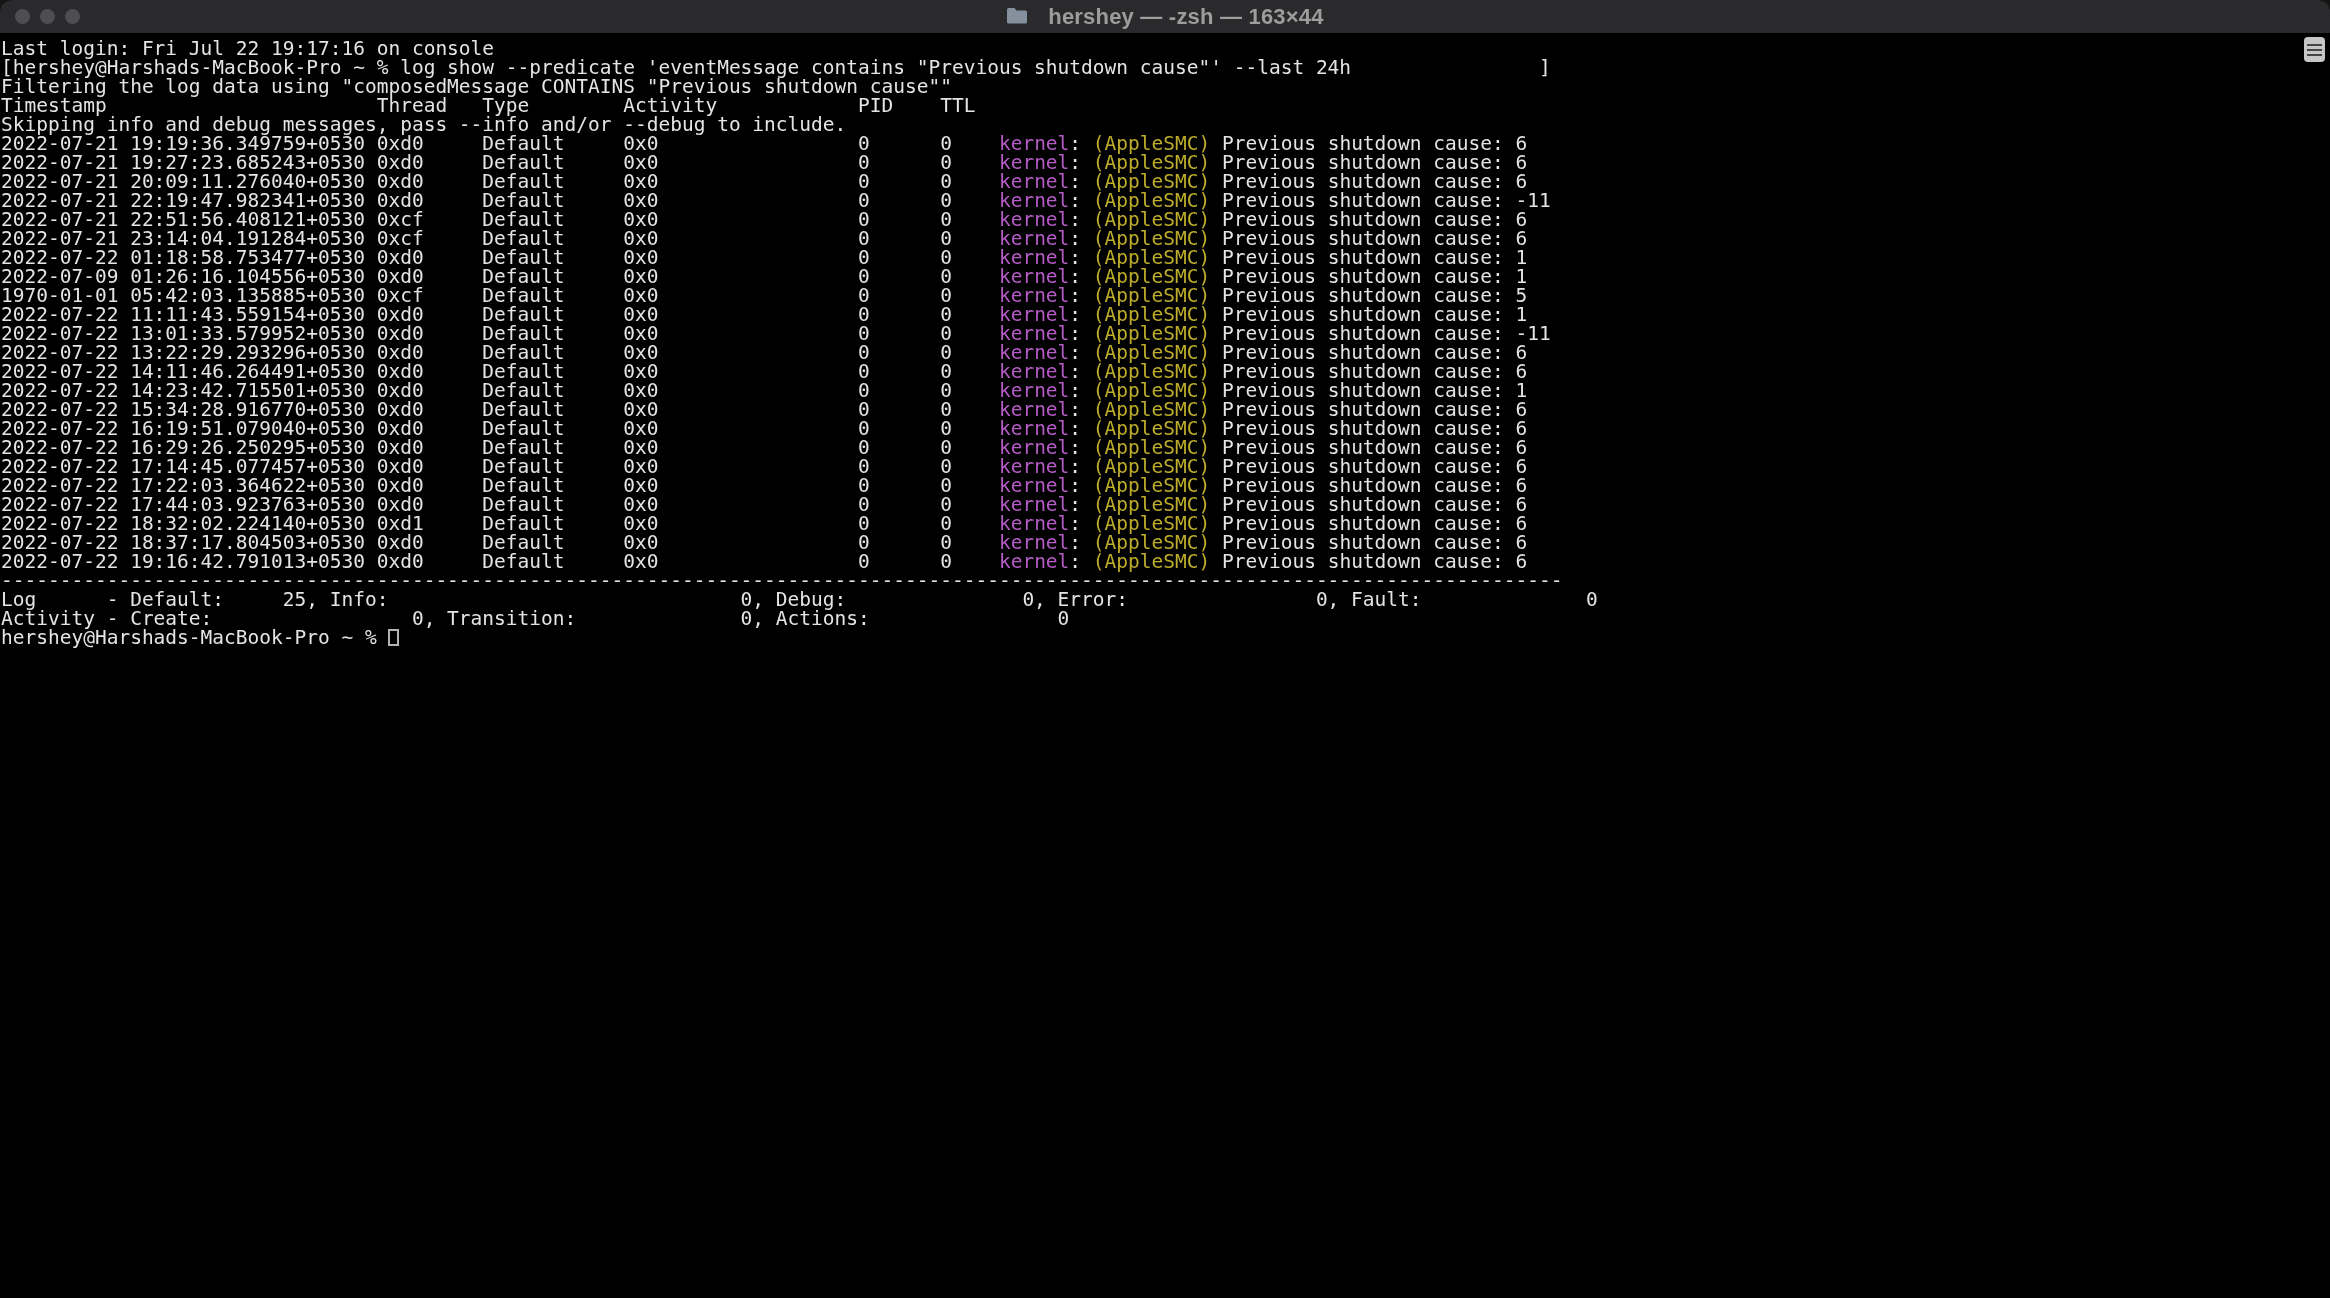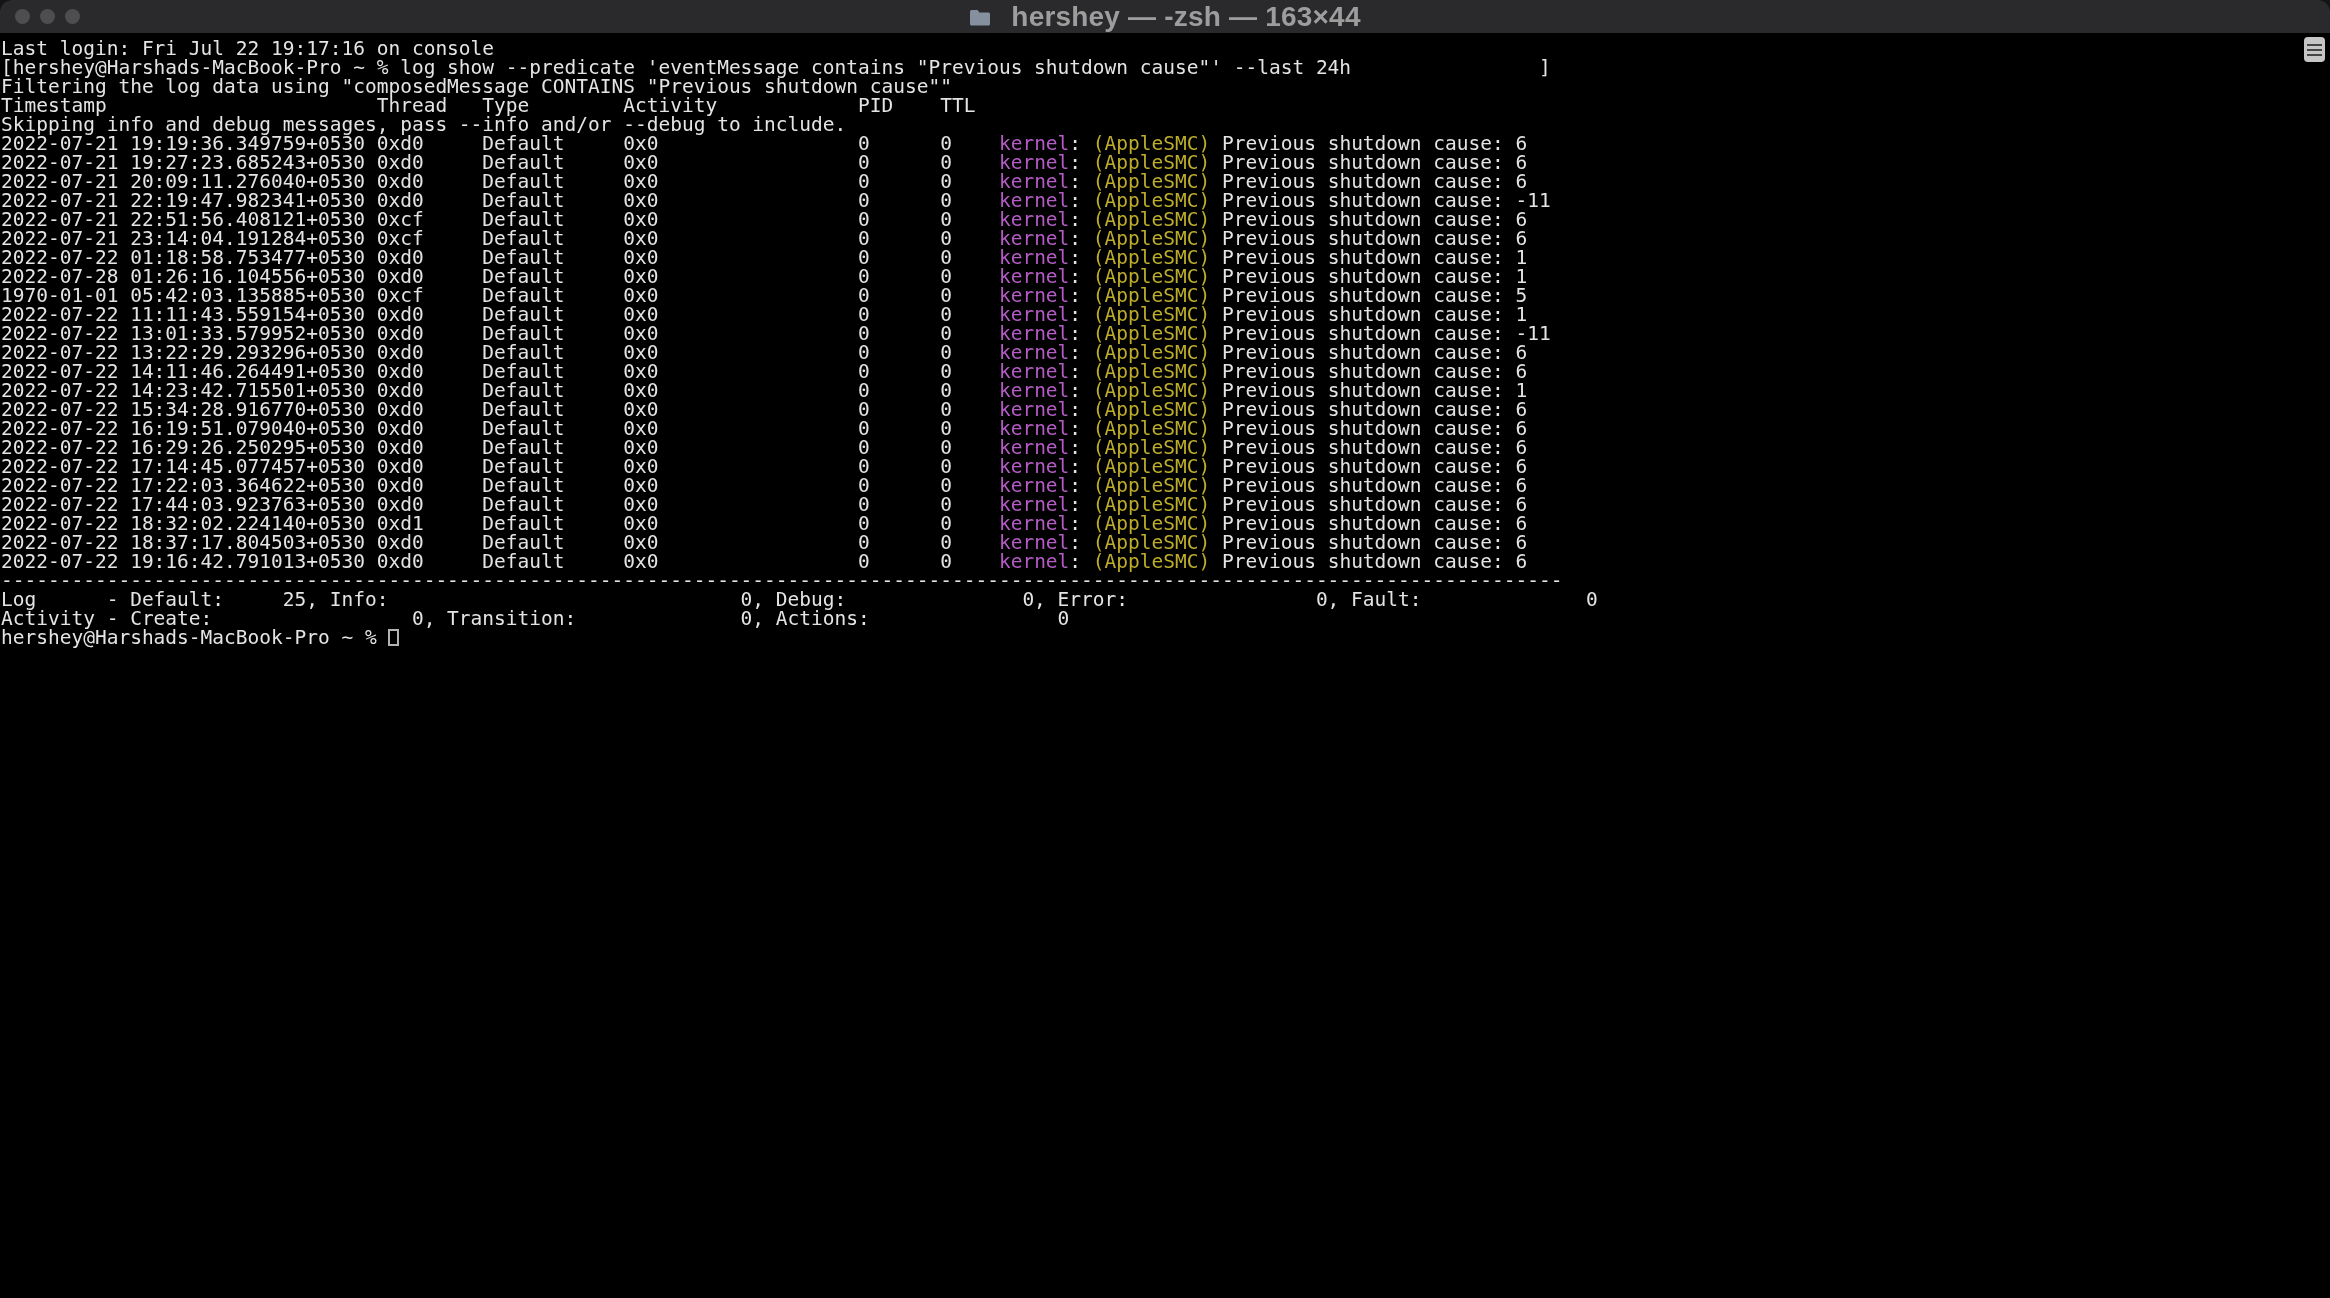--- a/index.html
+++ b/index.html
@@ -29,21 +29,21 @@
     display: flex; align-items: center; gap: 10px;
   }
   .light {
     width: 15px; height: 15px; border-radius: 50%;
     background: #4e4e51;
   }
   .title-wrap {
     display: flex; align-items: center; gap: 20px;
     color: var(--title-fg, #9d9d9d);
     font-family: "Liberation Sans", sans-serif;
-    font-size: 28px; font-weight: 700;
+    font-size: 22px; font-weight: 700;
     letter-spacing: 0.2px;
   }
   .folder-icon { display: inline-block; }
   .screen {
     position: relative;
     flex: 1 1 auto;
     padding: 5px 8px 0 1px;
     color: var(--fg, #e4e4e4);
     font-size: 19.5px;
     line-height: 19px;
@@ -97,21 +97,21 @@
     <div class="line">Skipping info and debug messages, pass --info and/or --debug to include.</div>
 
     <div id="log-rows">
         <div class="line"><span>2022-07-21 19:19:36.349759+0530 0xd0     Default     0x0                 0      0    </span><span class="proc">kernel</span><span>: </span><span class="sender">(AppleSMC)</span><span> Previous shutdown cause: 6</span></div>
         <div class="line"><span>2022-07-21 19:27:23.685243+0530 0xd0     Default     0x0                 0      0    </span><span class="proc">kernel</span><span>: </span><span class="sender">(AppleSMC)</span><span> Previous shutdown cause: 6</span></div>
         <div class="line"><span>2022-07-21 20:09:11.276040+0530 0xd0     Default     0x0                 0      0    </span><span class="proc">kernel</span><span>: </span><span class="sender">(AppleSMC)</span><span> Previous shutdown cause: 6</span></div>
         <div class="line"><span>2022-07-21 22:19:47.982341+0530 0xd0     Default     0x0                 0      0    </span><span class="proc">kernel</span><span>: </span><span class="sender">(AppleSMC)</span><span> Previous shutdown cause: -11</span></div>
         <div class="line"><span>2022-07-21 22:51:56.408121+0530 0xcf     Default     0x0                 0      0    </span><span class="proc">kernel</span><span>: </span><span class="sender">(AppleSMC)</span><span> Previous shutdown cause: 6</span></div>
         <div class="line"><span>2022-07-21 23:14:04.191284+0530 0xcf     Default     0x0                 0      0    </span><span class="proc">kernel</span><span>: </span><span class="sender">(AppleSMC)</span><span> Previous shutdown cause: 6</span></div>
         <div class="line"><span>2022-07-22 01:18:58.753477+0530 0xd0     Default     0x0                 0      0    </span><span class="proc">kernel</span><span>: </span><span class="sender">(AppleSMC)</span><span> Previous shutdown cause: 1</span></div>
-        <div class="line"><span>2022-07-28 01:26:16.104556+0530 0xd0     Default     0x0                 0      0    </span><span class="proc">kernel</span><span>: </span><span class="sender">(AppleSMC)</span><span> Previous shutdown cause: 1</span></div>
+        <div class="line"><span>2022-07-09 01:26:16.104556+0530 0xd0     Default     0x0                 0      0    </span><span class="proc">kernel</span><span>: </span><span class="sender">(AppleSMC)</span><span> Previous shutdown cause: 1</span></div>
         <div class="line"><span>1970-01-01 05:42:03.135885+0530 0xcf     Default     0x0                 0      0    </span><span class="proc">kernel</span><span>: </span><span class="sender">(AppleSMC)</span><span> Previous shutdown cause: 5</span></div>
         <div class="line"><span>2022-07-22 11:11:43.559154+0530 0xd0     Default     0x0                 0      0    </span><span class="proc">kernel</span><span>: </span><span class="sender">(AppleSMC)</span><span> Previous shutdown cause: 1</span></div>
         <div class="line"><span>2022-07-22 13:01:33.579952+0530 0xd0     Default     0x0                 0      0    </span><span class="proc">kernel</span><span>: </span><span class="sender">(AppleSMC)</span><span> Previous shutdown cause: -11</span></div>
         <div class="line"><span>2022-07-22 13:22:29.293296+0530 0xd0     Default     0x0                 0      0    </span><span class="proc">kernel</span><span>: </span><span class="sender">(AppleSMC)</span><span> Previous shutdown cause: 6</span></div>
         <div class="line"><span>2022-07-22 14:11:46.264491+0530 0xd0     Default     0x0                 0      0    </span><span class="proc">kernel</span><span>: </span><span class="sender">(AppleSMC)</span><span> Previous shutdown cause: 6</span></div>
         <div class="line"><span>2022-07-22 14:23:42.715501+0530 0xd0     Default     0x0                 0      0    </span><span class="proc">kernel</span><span>: </span><span class="sender">(AppleSMC)</span><span> Previous shutdown cause: 1</span></div>
         <div class="line"><span>2022-07-22 15:34:28.916770+0530 0xd0     Default     0x0                 0      0    </span><span class="proc">kernel</span><span>: </span><span class="sender">(AppleSMC)</span><span> Previous shutdown cause: 6</span></div>
         <div class="line"><span>2022-07-22 16:19:51.079040+0530 0xd0     Default     0x0                 0      0    </span><span class="proc">kernel</span><span>: </span><span class="sender">(AppleSMC)</span><span> Previous shutdown cause: 6</span></div>
         <div class="line"><span>2022-07-22 16:29:26.250295+0530 0xd0     Default     0x0                 0      0    </span><span class="proc">kernel</span><span>: </span><span class="sender">(AppleSMC)</span><span> Previous shutdown cause: 6</span></div>
         <div class="line"><span>2022-07-22 17:14:45.077457+0530 0xd0     Default     0x0                 0      0    </span><span class="proc">kernel</span><span>: </span><span class="sender">(AppleSMC)</span><span> Previous shutdown cause: 6</span></div>

